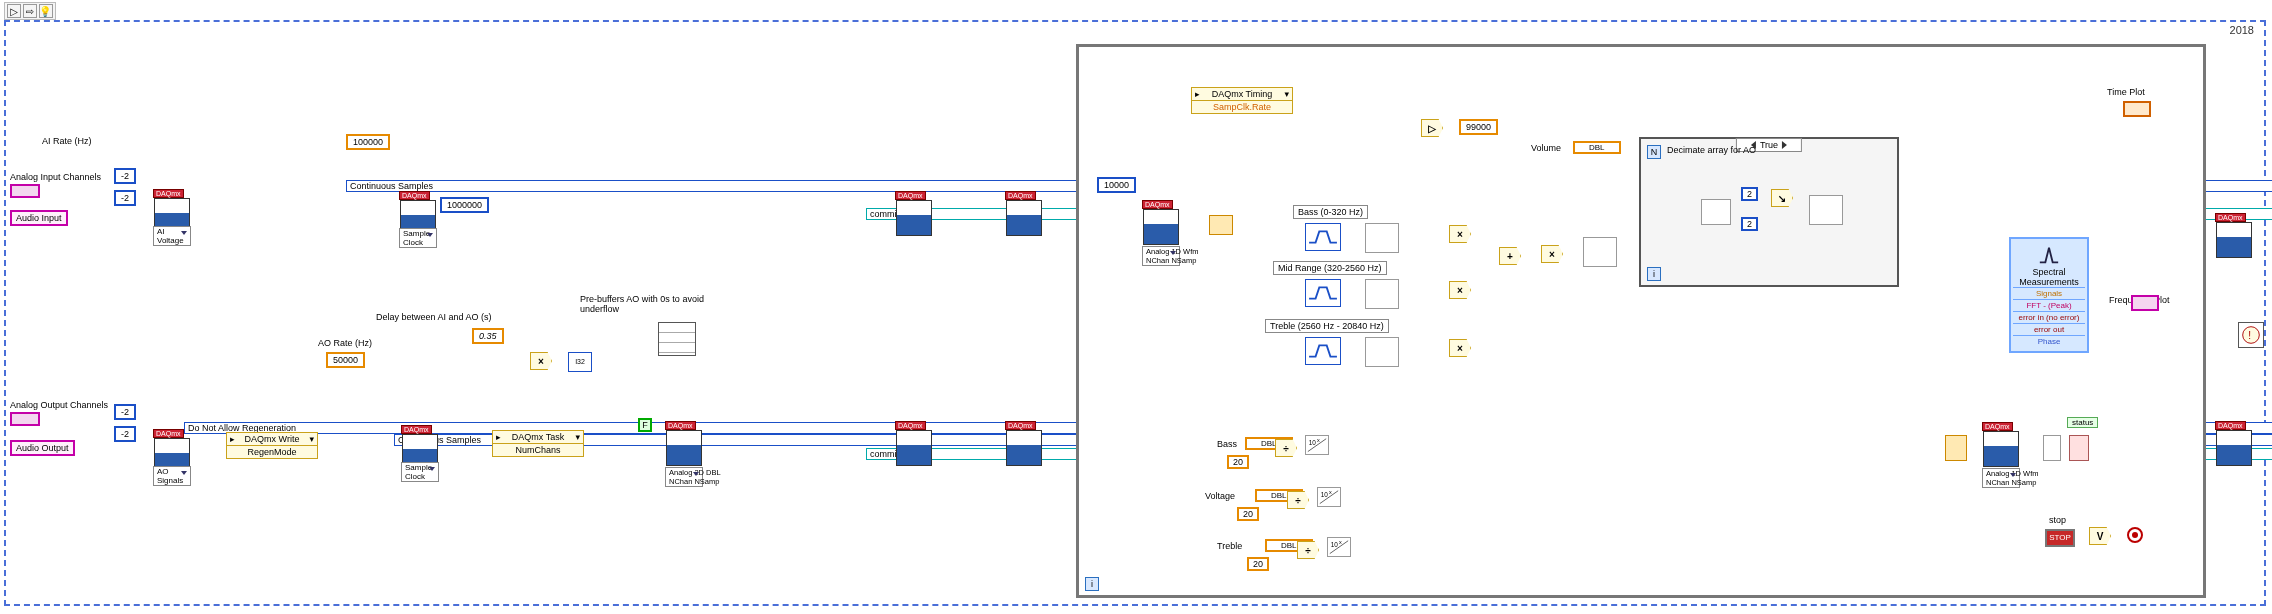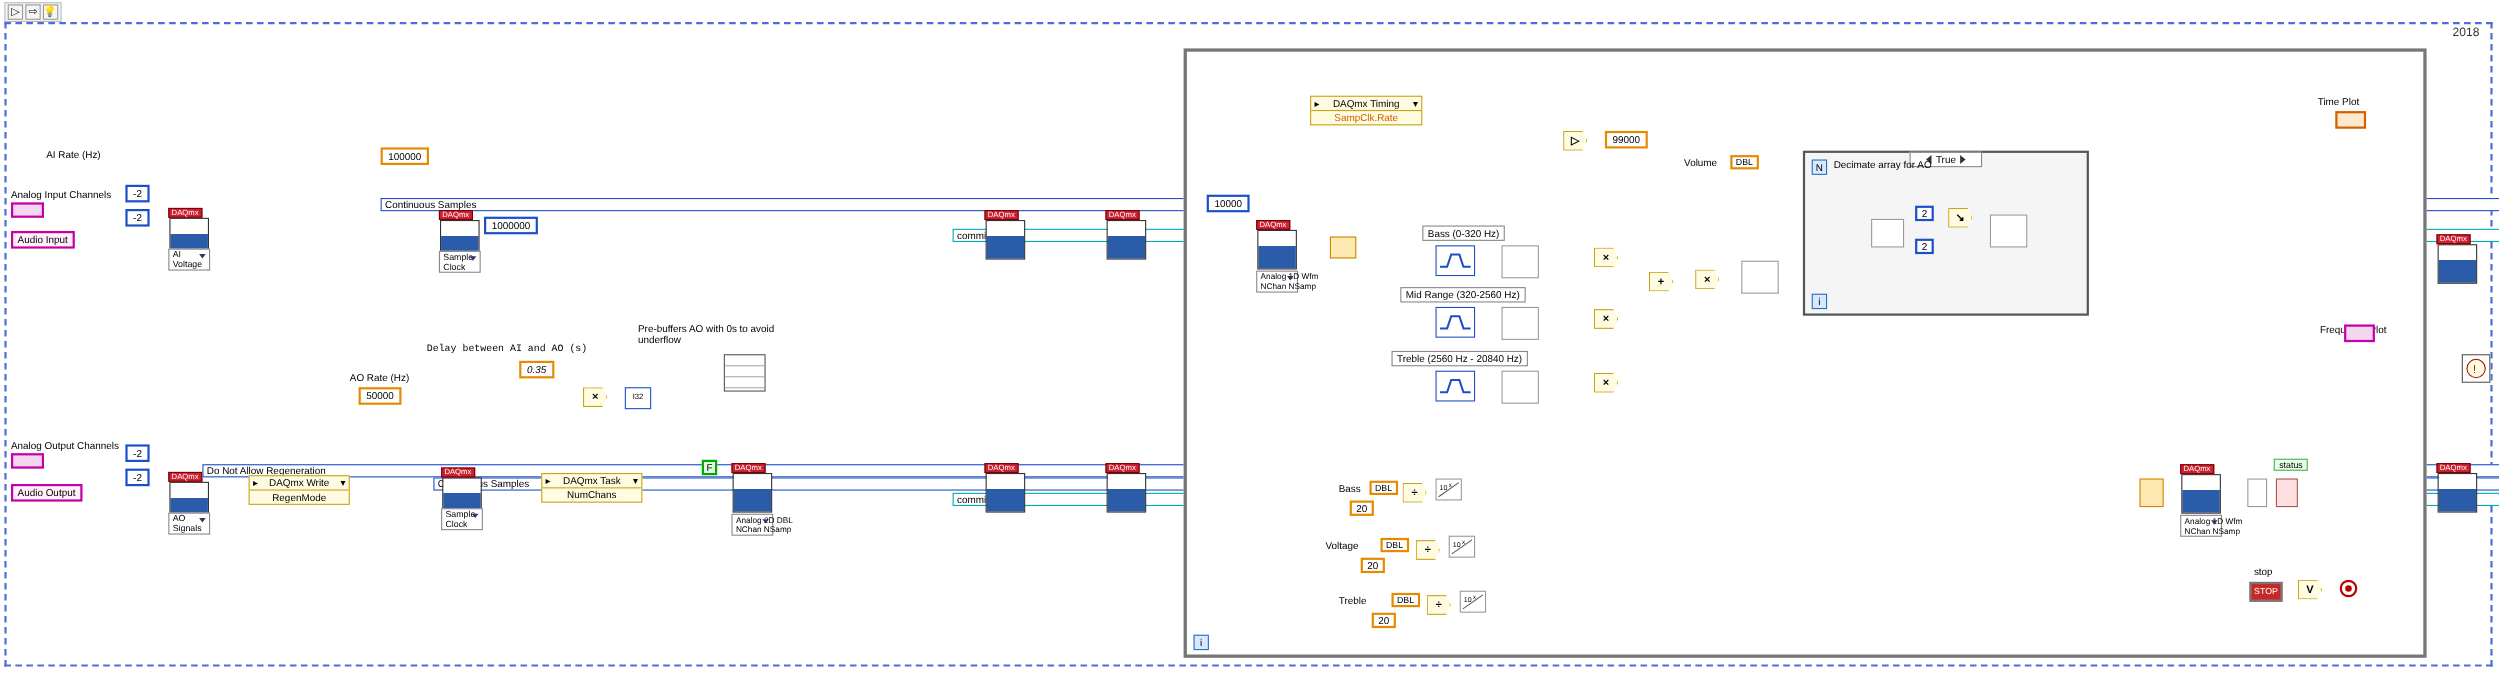--- a/index.html
+++ b/index.html
@@ -102,21 +102,21 @@
     display:flex;align-items:center;justify-content:center;
     clip-path: polygon(0 0, 80% 0, 100% 50%, 80% 100%, 0 100%);
     font-size:10px; font-weight:bold;
   }
   .for-n { position:absolute; width:14px;height:14px; border:1px solid #2a6fc0; background:#d8e8ff; font-size:9px; text-align:center; line-height:12px;}
   .for-i { position:absolute; width:14px;height:14px; border:1px solid #2a6fc0; background:#d8e8ff; font-size:9px; text-align:center; line-height:12px;}
   .stop-btn { position:absolute; width:30px;height:18px; background:#c62828; border:2px solid #777; color:#fff; font-size:8px; text-align:center; line-height:14px;}
   .loop-cond { position:absolute; width:16px;height:16px; border-radius:50%; border:2px solid #b00; background:#fff;}
   .loop-cond::after{content:"";position:absolute;inset:3px;border-radius:50%;background:#b00;}
   .status-node{position:absolute;border:1px solid #5a5;background:#e6ffe6;padding:0 4px;font-size:8px;}
-  .dbl-ind{position:absolute;border:2px solid #e68a00;background:#fff;padding:0 3px;font-size:8px;}
+  .dbl-ind{position:absolute;border:2px solid #e68a00;background:#fff;padding:0 14px;font-size:8px;}
   .small-func{position:absolute;width:24px;height:20px;border:1px solid #999;background:#fff;}
   .prebuf{position:absolute;width:38px;height:34px;border:1px solid #555;background:#fff;}
   .prebuf div{height:10px;border-bottom:1px solid #aaa;}
   .comment{position:absolute;font-size:9px;color:#000;max-width:130px;}
   .band-lbl{position:absolute;border:1px solid #888;background:#fff;padding:1px 4px;font-size:9px;}
 </style>
 </head>
 <body>
 
 <div class="toolbar">
@@ -173,21 +173,21 @@
   </div>
 
   <div class="label" style="left:312px;top:316px;">AO Rate (Hz)</div>
   <div class="orange-box node" style="left:320px;top:330px;">50000</div>
 
   <div class="node drop ring blue" style="left:388px;top:388px;">Continuous Samples</div>
   <div class="daqmx" style="left:396px;top:412px;">
       <div class="tag drop">Sample Clock</div>
     </div>
 
-  <div class="label" style="left:382px;top:290px;font-family:Liberation Mono, monospace;">Delay between AI and AO (s)</div>
+  <div class="label" style="left:370px;top:290px;">Delay between AI and AO (s)</div>
   <div class="orange-box node" style="left:466px;top:306px;font-style:italic;">0.35</div>
 
   <div class="multiply" style="left:524px;top:330px;">×</div>
   <div class="small-func" style="left:562px;top:330px;border:1px solid #1a4fc7;font-size:7px;text-align:center;line-height:18px;">I32</div>
 
   <div class="comment" style="left:574px;top:272px;">Pre-buffers AO with 0s to avoid underflow</div>
   <div class="prebuf" style="left:652px;top:300px;">
       <div></div>
       <div></div>
       <div></div>
@@ -281,20 +281,33 @@
       <div class="blue-box node" style="left:100px;top:48px;padding:0 4px;">2</div>
       <div class="blue-box node" style="left:100px;top:78px;padding:0 4px;">2</div>
       <div class="multiply" style="left:130px;top:50px;">↘</div>
       <div class="small-func" style="left:168px;top:56px;width:34px;height:30px;"></div>
       <div class="for-i" style="left:6px;top:128px;">i</div>
     </div>
 
     <div class="label" style="left:1028px;top:40px;">Time Plot</div>
     <div class="node" style="left:1044px;top:54px;border:2px solid #d06000;background:#ffe9cc;width:28px;height:16px;"></div>
 
+    <div class="express" style="left:930px;top:190px;">
+      <div class="ehdr">
+          <svg viewBox="0 0 24 24">
+            <polyline points="2,20 8,20 12,4 16,20 22,20" fill="none" stroke="#224" stroke-width="2"></polyline>
+          </svg>
+        </div>
+      <div class="etitle">Spectral Measurements</div>
+      <div class="erow" style="color:#c07000;">Signals</div>
+      <div class="erow" style="color:#c00060;">FFT - (Peak)</div>
+      <div class="erow" style="color:#900;">error in (no error)</div>
+      <div class="erow" style="color:#900;">error out</div>
+      <div class="erow" style="color:#3355cc;">Phase</div>
+    </div>
 
     <div class="label" style="left:1030px;top:248px;">Frequency Plot</div>
     <div class="node" style="left:1052px;top:248px;border:2px solid #c400a8;background:#f5d6f0;width:28px;height:16px;"></div>
 
     <div class="daqmx" style="left:904px;top:384px;">
       <div class="tag drop" style="white-space:pre;font-size:7.5px;line-height:9px;bottom:-22px;">Analog 1D Wfm
 NChan NSamp</div>
     </div>
 
     <div class="small-func" style="left:866px;top:388px;width:22px;height:26px;background:#ffe9b3;border:1px solid #c80;"></div>

